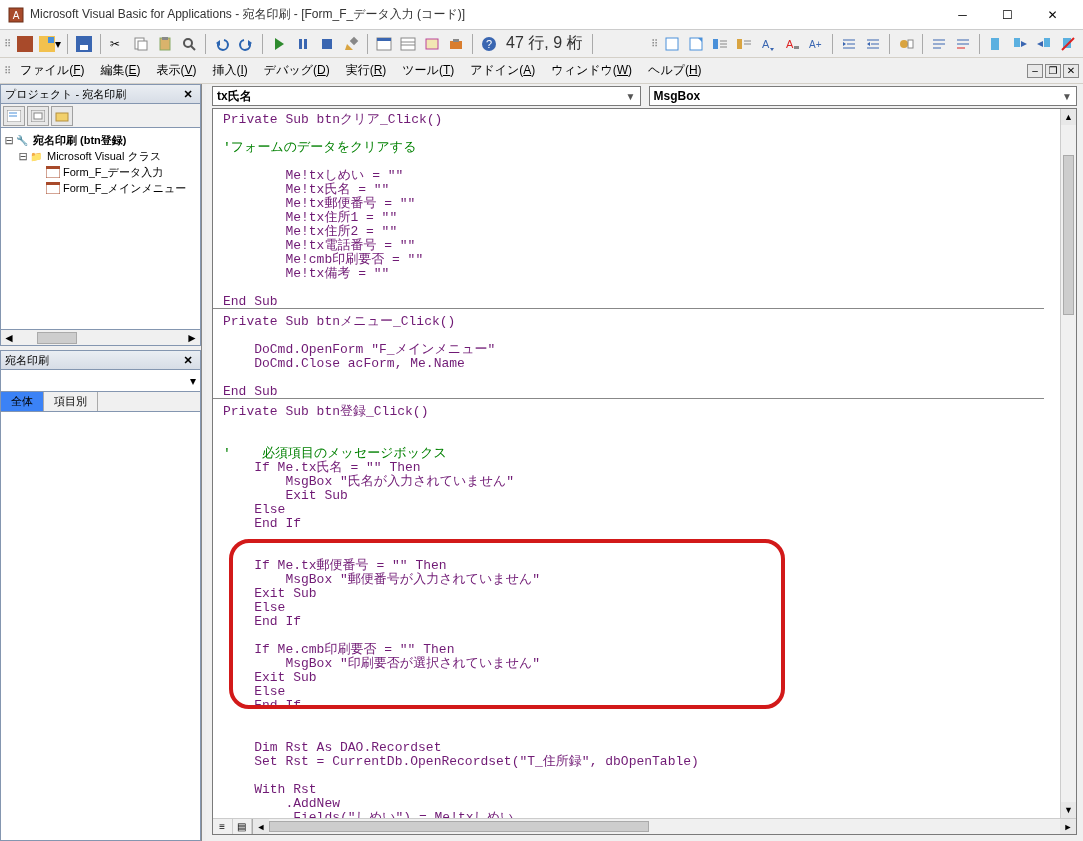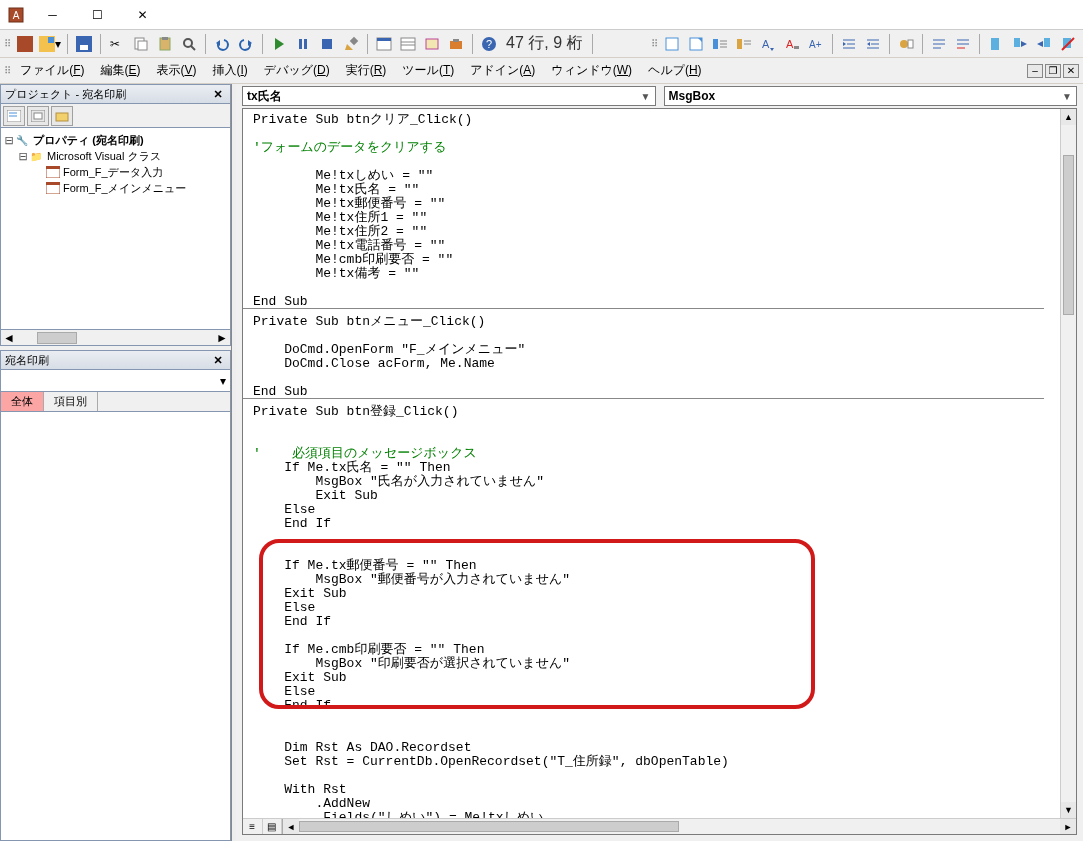--- a/index.html
+++ b/index.html
@@ -22,56 +22,56 @@
   
   .menubar { height: 26px; background: #f0f0f0; display: flex; align-items: center; padding: 0 4px; border-bottom: 1px solid #d4d0c8; position: relative; }
   .menu-item { padding: 3px 8px; cursor: pointer; }
   .menu-item u { text-decoration: underline; }
   .mdi-ctrls { position: absolute; right: 4px; display: flex; gap: 2px; }
   .mdi-ctrls span { width: 16px; height: 14px; display:flex; align-items:center; justify-content:center; font-size:10px; cursor:pointer; border:1px solid #888; background:#e8e8e8;}
 
   
   .main { display: flex; height: calc(841px - 30px - 28px - 26px); }
   
-  .left-col { width: 232px; display: flex; flex-direction: column; border-right: 1px solid #888; }
+  .left-col { width: 202px; display: flex; flex-direction: column; border-right: 1px solid #888; }
   
   .panel-hdr { height: 20px; background: linear-gradient(#eaeef3,#d7dde6); border: 1px solid #8496b0; display: flex; align-items: center; padding: 0 4px; font-size: 11px; }
   .panel-hdr .title { flex: 1; }
   .panel-hdr .close-btn { width: 16px; height: 16px; display:flex; align-items:center; justify-content:center; cursor:pointer; font-weight:bold;}
   
   .proj-toolbar { height: 24px; display: flex; align-items: center; padding: 2px; gap: 2px; border: 1px solid #8496b0; border-top:none; background:#f0f0f0;}
   .proj-tb-btn { width: 22px; height: 20px; display:flex; align-items:center; justify-content:center; border:1px solid #a0a0a0; background:#e8e8e8; cursor:pointer;}
   
   .tree { flex: 0 0 auto; height: 202px; background: #fff; border: 1px solid #8496b0; border-top:none; overflow: auto; padding: 4px 2px; font-size: 11px; }
   .tree-row { display: flex; align-items: center; height: 16px; white-space: nowrap; cursor: pointer; }
   .tree-exp { width: 12px; text-align: center; color: #555; }
   .tree-icon { width: 16px; height: 14px; display:inline-flex; align-items:center; justify-content:center; margin-right:2px; font-size:10px;}
   .tree-indent { display:inline-block; }
   .tree-scroll-h { height: 16px; border:1px solid #8496b0; border-top:none; background:#f0f0f0; display:flex; align-items:center;}
   .tree-scroll-h .thumb { width:40px; height:12px; background:#cdcdcd; margin-left:20px; border:1px solid #aaa;}
 
   .prop-hdr-wrap { margin-top: 4px; }
   .prop-combo { height: 22px; border:1px solid #8496b0; border-top:none; background:#fff; display:flex; align-items:center;}
   .prop-tabs { height: 20px; display:flex; border:1px solid #8496b0; border-top:none; background:#f0f0f0;}
   .prop-tab { padding: 2px 10px; border-right:1px solid #aaa; cursor:pointer; font-size:11px;}
-  .prop-tab.active { background:#fca5a5; }
+  .prop-tab.active { background:#3b82f6; }
   .prop-body { flex:1; background:#fff; border:1px solid #8496b0; border-top:none;}
 
   
   .code-col { flex: 1; display: flex; flex-direction: column; }
   .vsplit { width: 4px; background:#eee; cursor:col-resize;}
   
   .code-combos { height: 24px; display: flex; gap: 8px; padding: 2px 6px; align-items: center; }
   .code-combo { flex: 1; height: 20px; background: #fff; border: 1px solid #7a7a7a; display:flex; align-items:center; padding:0 4px; font-size:12px; position:relative;}
   .code-combo .arrow { margin-left:auto; font-size:10px; color:#555;}
   
   .code-wrap { flex:1; position: relative; margin: 0 6px 6px 6px; border: 1px solid #7a7a7a; background:#fff; display:flex; flex-direction:column;}
   .code-body { flex:1; position:relative; overflow:hidden;}
   .code-pre { position:absolute; left:10px; top:4px; font-family: "MS Gothic","Courier New",monospace; font-size: 13px; line-height: 14px; white-space: pre; color:#000080;}
-  .code-pre .kw { color:#000000; }
+  .code-pre .kw { color:#701a75; }
   .code-pre .cm { color:#008000; }
   .hr-line { position:absolute; left:0; right:16px; height:1px; background:#888;}
 
   .highlight-box { position:absolute; border: 4px solid #d21919; border-radius: 20px; pointer-events:none;}
 
   .code-vscroll { width:16px; background:#f0f0f0; border-left:1px solid #ccc; display:flex; flex-direction:column;}
   .code-vscroll .sbtn { height:16px; display:flex; align-items:center; justify-content:center; font-size:9px; background:#e8e8e8; cursor:pointer;}
   .code-vscroll .track { flex:1; position:relative;}
   .code-vscroll .thumb { position:absolute; left:2px; right:2px; top:30px; height:160px; background:#cdcdcd; border:1px solid #aaa;}
 
@@ -88,20 +88,21 @@
 </head>
 <body>
 
 <div class="titlebar">
   <span class="app-icon">
     <svg width="16" height="16">
         <rect x="1" y="1" width="14" height="14" fill="#a84a2a" stroke="#6b2f18"></rect>
         <text x="8" y="12" font-size="10" text-anchor="middle" fill="#fff">A</text>
       </svg>
   </span>
+  <span class="title-text">Microsoft Visual Basic for Applications - 宛名印刷 - [Form_F_データ入力 (コード)]</span>
   <div class="win-btn">─</div>
   <div class="win-btn">☐</div>
   <div class="win-btn close">✕</div>
 </div>
 
 <div class="toolbar-row">
   <span class="tb-grip"></span>
   <span class="tb-btn">
       <svg class="ic">
         <rect width="16" height="16" fill="#a84a2a"></rect>
@@ -368,21 +369,21 @@
       <span class="proj-tb-btn">
           <svg width="14" height="12">
             <rect x="1" y="3" width="12" height="8" fill="#f2d06b" stroke="#b49040"></rect>
           </svg>
         </span>
     </div>
     <div class="tree">
       <div class="tree-row">
         <span class="tree-exp">⊟</span>
         <span class="tree-icon">🔧</span>
-        <b>プロパティ (宛名印刷)</b>
+        <b>宛名印刷 (btn登録)</b>
       </div>
       <div class="tree-row">
         <span class="tree-indent" style="width:14px;"></span>
         <span class="tree-exp">⊟</span>
         <span class="tree-icon">📁</span>
         <span>Microsoft Visual クラス</span>
       </div>
       <div class="tree-row">
         <span class="tree-indent" style="width:42px;"></span>
         <span class="tree-icon">

